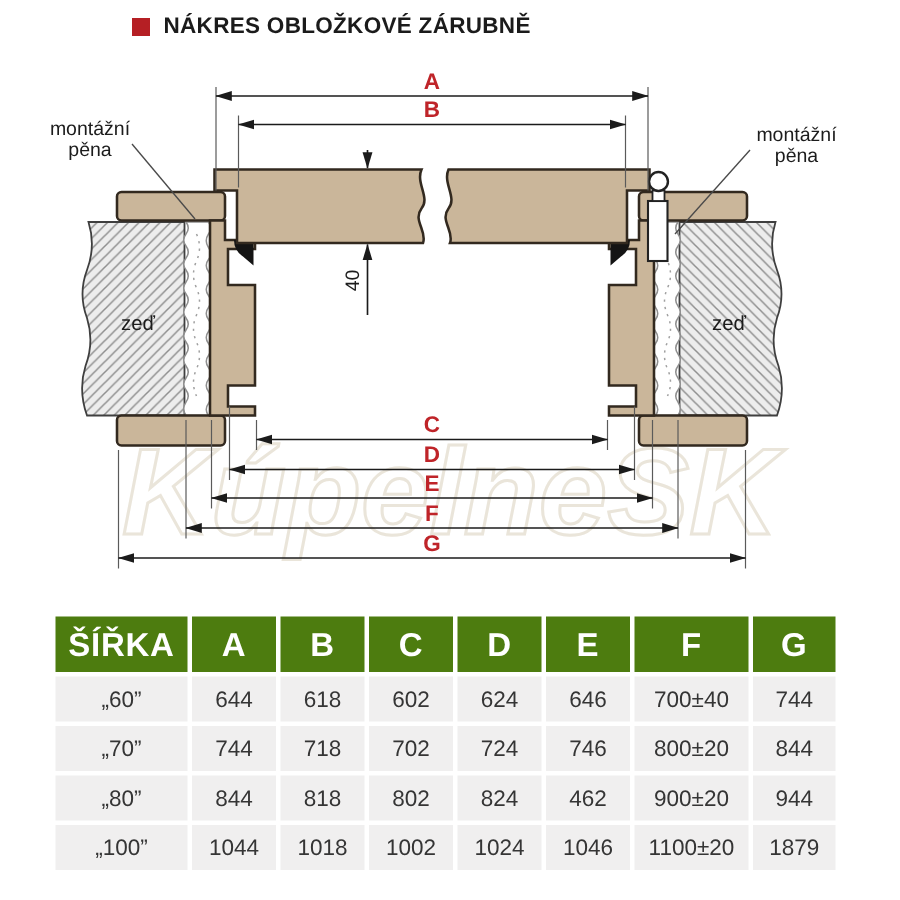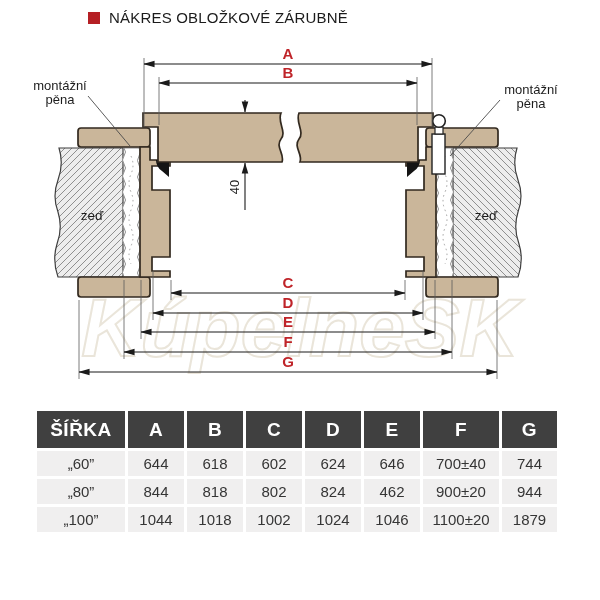--- a/index.html
+++ b/index.html
@@ -2,32 +2,32 @@
 <html><head>
 <meta charset="utf-8">
 <style>
   html,body{margin:0;padding:0;}
   body{
     width:600px;height:600px;background:#ffffff;position:relative;
     font-family:"Liberation Sans",sans-serif;overflow:hidden;
   }
   .title-row{position:absolute;top:9px;left:88px;display:flex;align-items:center;gap:9px;}
   .bullet{width:12px;height:12px;background:#b51f24;flex:0 0 auto;}
-  .title-text{font-size:15px;font-weight:normal;color:#1b1b1b;letter-spacing:.2px;white-space:nowrap;}
+  .title-text{font-size:15px;font-weight:bold;color:#1b1b1b;letter-spacing:.2px;white-space:nowrap;}
   svg.drawing{position:absolute;top:38px;left:0;}
   table.spec{
     position:absolute;top:408px;left:34px;
     border-collapse:separate;border-spacing:3px;table-layout:fixed;
   }
   table.spec th,table.spec td{text-align:center;vertical-align:middle;padding:0;}
   table.spec thead th{
-    background:#404040;color:#fff;font-size:19px;font-weight:bold;height:37px;letter-spacing:.5px;
+    background:#4d7c0f;color:#fff;font-size:22px;font-weight:bold;height:37px;letter-spacing:.5px;
   }
   table.spec tbody th,table.spec tbody td{
-    background:#f0efef;color:#353535;font-size:15px;font-weight:normal;height:25px;
+    background:#f0efef;color:#353535;font-size:15px;font-weight:normal;height:30px;
   }
 </style>
 </head>
 <body>
 
 <div class="title-row">
   <div class="bullet"></div>
   <div class="title-text">NÁKRES OBLOŽKOVÉ ZÁRUBNĚ</div>
 </div>
 
@@ -150,20 +150,30 @@
         <th>„60”</th>
         <td>644</td>
         <td>618</td>
         <td>602</td>
         <td>624</td>
         <td>646</td>
         <td>700±40</td>
         <td>744</td>
       </tr>
       <tr>
+        <th>„70”</th>
+        <td>744</td>
+        <td>718</td>
+        <td>702</td>
+        <td>724</td>
+        <td>746</td>
+        <td>800±20</td>
+        <td>844</td>
+      </tr>
+      <tr>
         <th>„80”</th>
         <td>844</td>
         <td>818</td>
         <td>802</td>
         <td>824</td>
         <td>462</td>
         <td>900±20</td>
         <td>944</td>
       </tr>
       <tr>

